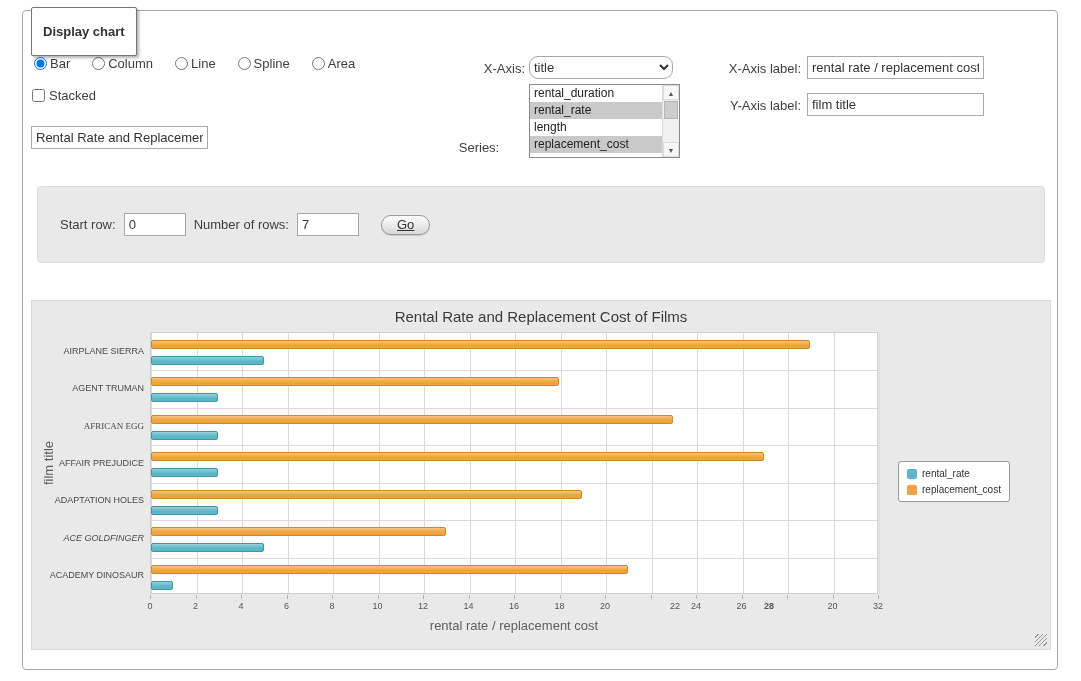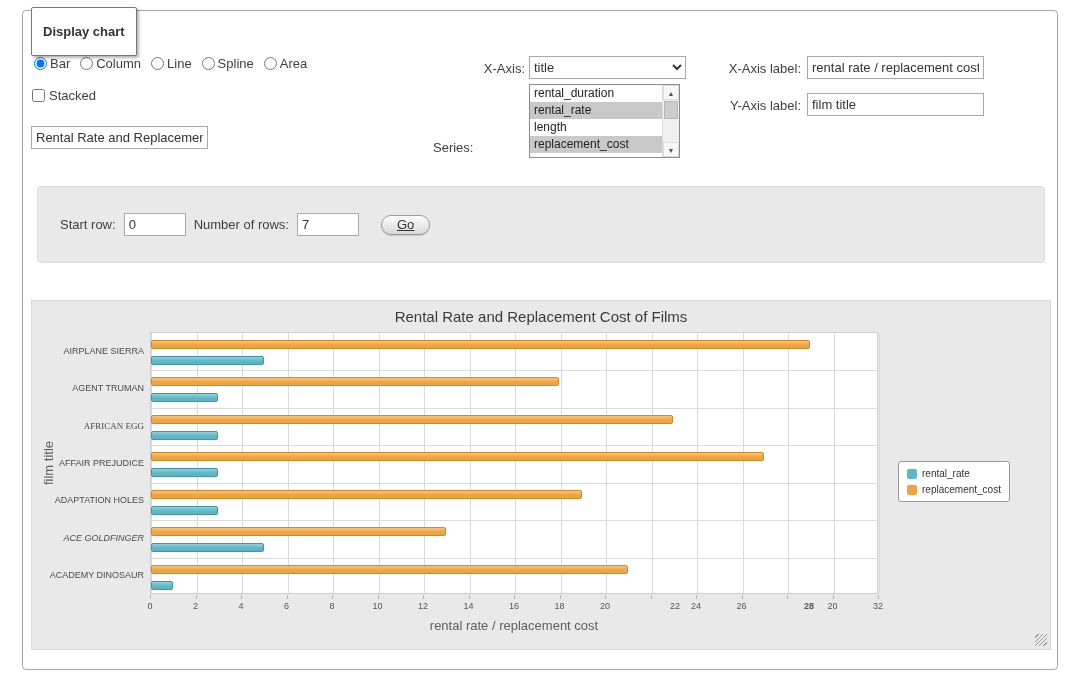--- a/index.html
+++ b/index.html
@@ -4,32 +4,32 @@
 <style>
   * { margin:0; padding:0; box-sizing:border-box; }
   body { background:#fff; font-family:"Liberation Sans", sans-serif; }
   .page { position:relative; width:1081px; height:681px; background:#fff; overflow:hidden; }
   .fieldset { position:absolute; left:22px; top:10px; width:1036px; height:660px;
               border:1px solid #a8a8a8; border-radius:4px; background:#fff; }
   .legend-tab { position:absolute; left:8px; top:-4px; background:#fff; border:1px solid #777;
                 box-shadow:2px 2px 3px rgba(0,0,0,0.3); padding:16px 11px; font-weight:bold;
                 font-size:13px; color:#333; border-radius:2px; z-index:5; }
   .lbl { font-size:13px; color:#3f3f3f; }
-  .radio-row { position:absolute; left:11px; top:45px; display:flex; gap:10px; align-items:center; }
+  .radio-row { position:absolute; left:11px; top:45px; display:flex; gap:22px; align-items:center; }
   .radio-row label { display:flex; align-items:center; gap:3px; font-size:13px; color:#3f3f3f; }
   .stacked-row { position:absolute; left:9px; top:77px; display:flex; align-items:center; gap:4px;
                  font-size:13px; color:#3f3f3f; }
   input[type=text] { border:1px solid #a9a9a9; height:23px; padding:0 4px;
                      font:13px "Liberation Sans", sans-serif; color:#333; background:#fff; }
   select { border:1px solid #a9a9a9; height:23px; font:13px "Liberation Sans", sans-serif;
            background:#fff; color:#333; }
   .title-input { position:absolute; left:8px; top:115px; width:177px; }
   .xaxis-text  { position:absolute; left:410px; top:50px; width:92px; text-align:right; }
-  .xaxis-select{ position:absolute; left:506px; top:45px; width:157px; }
-  .series-text { position:absolute; left:410px; top:129px; width:92px; text-align:left; }
+  .xaxis-select{ position:absolute; left:506px; top:45px; width:144px;border-radius:9px; }
+  .series-text { position:absolute; left:410px; top:129px; width:92px; text-align:center; }
   .series-box  { position:absolute; left:506px; top:73px; width:151px; height:74px; background:#fff;
                  border:1px solid #8b8b8b; display:flex; overflow:hidden; }
   .series-list { flex:1; overflow:hidden; }
   .series-option { height:17px; line-height:17px; padding:0 4px; font-size:12px; color:#222;
                    white-space:nowrap; overflow:hidden; }
   .series-option.selected { background:#c9c9c9; }
   .series-scrollbar { width:17px; background:#f0f0f0; border-left:1px solid #ddd; position:relative; }
   .sb-btn { position:absolute; left:0; width:100%; height:15px; font-size:7px; color:#555;
             text-align:center; line-height:15px; background:#f7f7f7; border:1px solid #dcdcdc; }
   .sb-up { top:0; } .sb-down { bottom:0; }
@@ -219,21 +219,21 @@
           <div class="xtick-label" style="left: 389.5px;">18</div>
           <div class="xtick-mark" style="left: 409.5px;"></div>
           <div class="xtick-label" style="left: 435px;">20</div>
           <div class="xtick-mark" style="left: 455px;"></div>
           <div class="xtick-label" style="left: 505px;">22</div>
           <div class="xtick-mark" style="left: 500.5px;"></div>
           <div class="xtick-label" style="left: 526px;">24</div>
           <div class="xtick-mark" style="left: 546px;"></div>
           <div class="xtick-label" style="left: 571.5px;">26</div>
           <div class="xtick-mark" style="left: 591.5px;"></div>
-          <div class="xtick-label" style="left: 639px; font-weight: bold;">28</div>
+          <div class="xtick-label" style="left: 599px; font-weight: bold;">28</div>
           <div class="xtick-mark" style="left: 637px;"></div>
           <div class="xtick-label" style="left: 662.5px;">20</div>
           <div class="xtick-mark" style="left: 682.5px;"></div>
           <div class="xtick-label" style="left: 708px;">32</div>
           <div class="xtick-mark" style="left: 728px;"></div>
         </div>
       <div class="x-title">rental rate / replacement cost</div>
       <div class="chart-legend" id="chart-legend">
           <div class="legend-item">
             <span class="legend-swatch" style="background: rgb(91, 183, 197);"></span>

